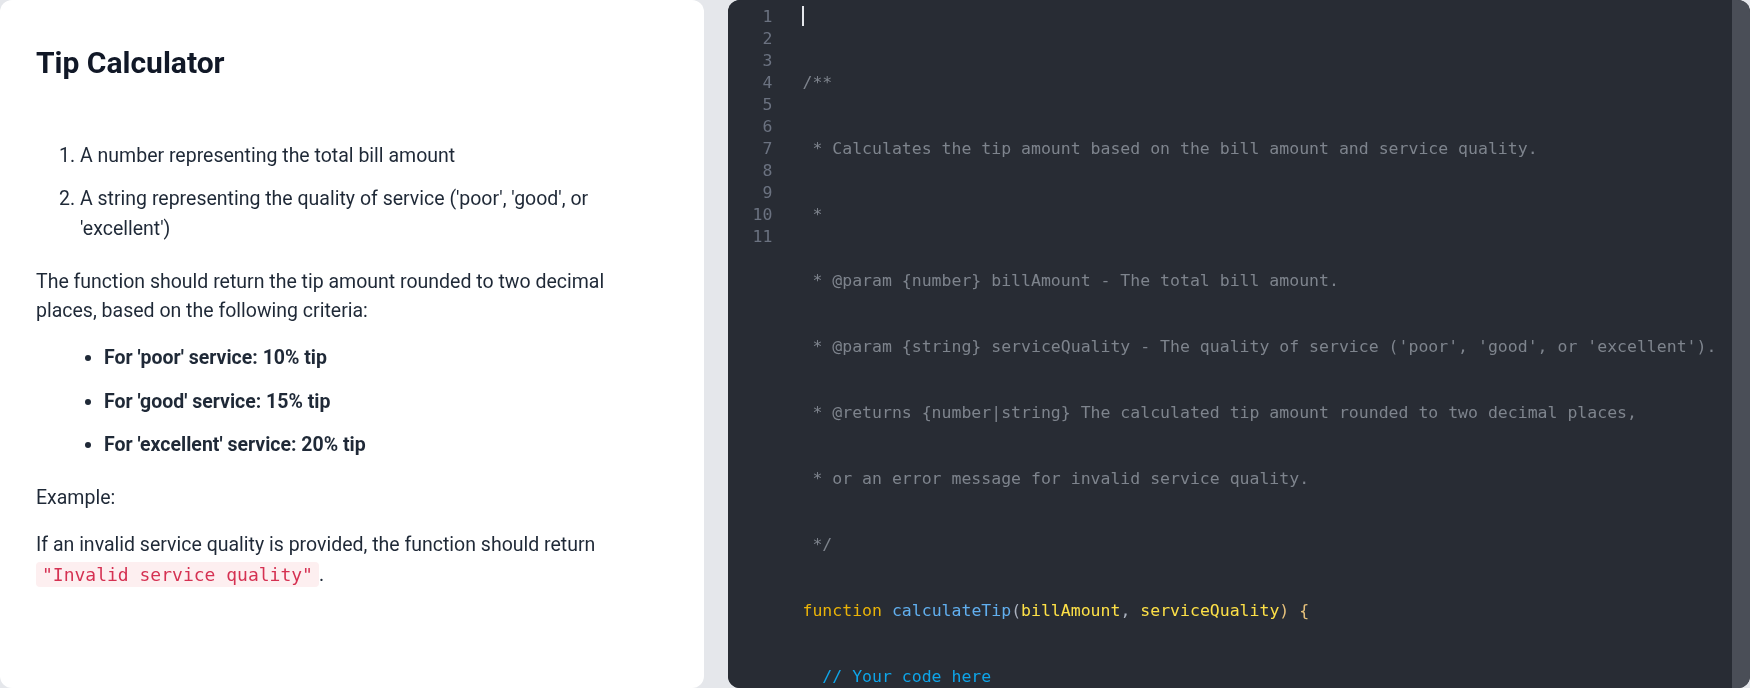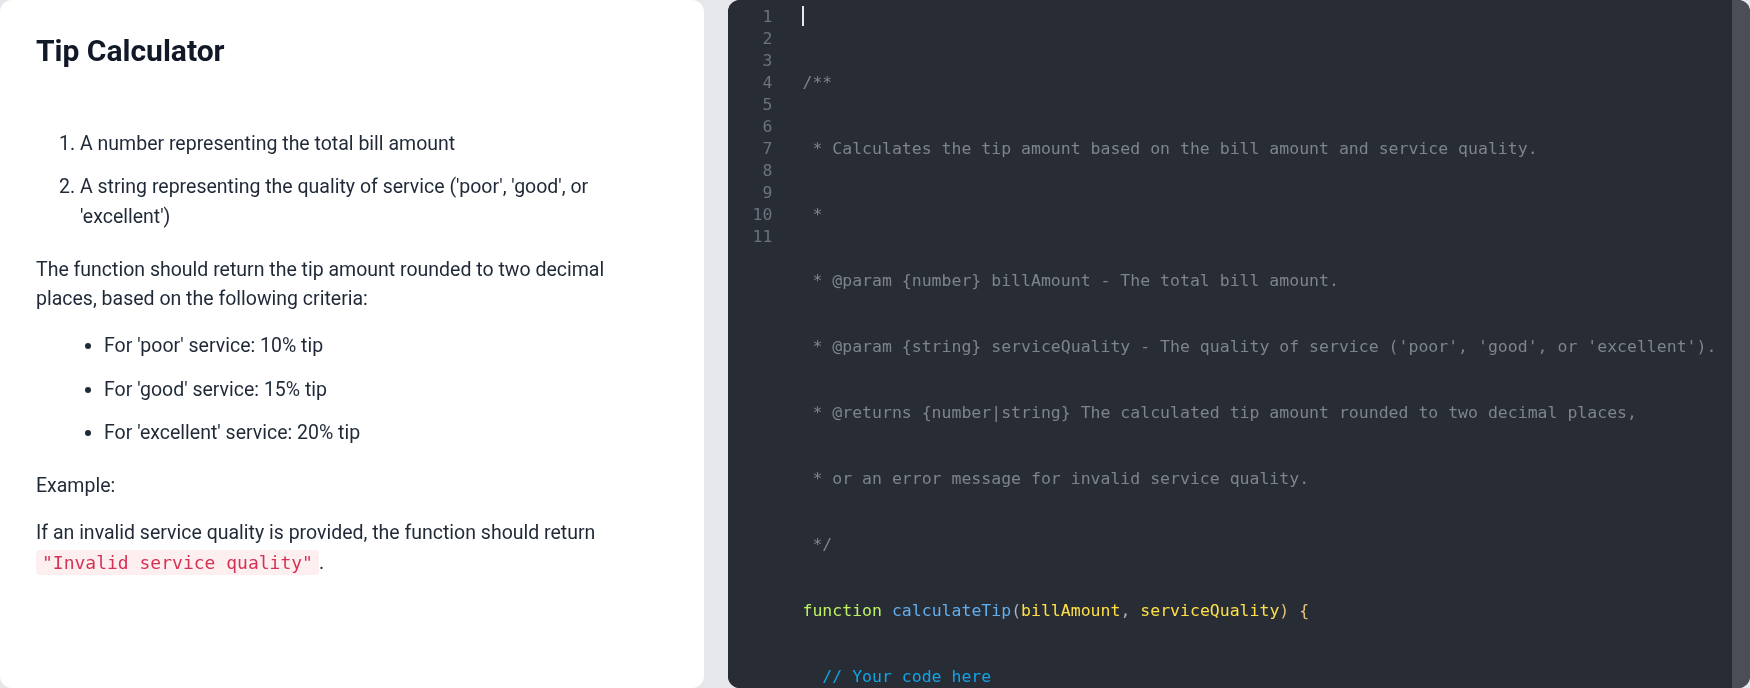--- a/index.html
+++ b/index.html
@@ -13,40 +13,41 @@
   width: 1750px;
   height: 688px;
   overflow: hidden;
 }
 .panel {
   background: #fff;
   border-radius: 12px;
   overflow: hidden;
 }
 .left-panel {
-  padding: 28px 36px 32px 36px;
+  padding: 40px 36px 32px 36px;
   color: #1f2937;
   line-height: 1.5;
   font-size: 19.5px;
   overflow-y: auto;
 }
 .left-panel h1 {
   font-size: 30px;
   font-weight: 700;
   margin-bottom: 56px;
   color: #111827;
 }
 .left-panel p { margin-bottom: 18px; }
 .left-panel ol {
   margin: 18px 0 24px 44px;
 }
 .left-panel ol li { margin-bottom: 14px; }
 .left-panel ul {
   margin: 18px 0 24px 68px;
   list-style-type: disc;
+  font-weight: bold;
 }
 .left-panel ul li { margin-bottom: 14px; }
 code.inline {
   font-family: "Menlo", "Consolas", monospace;
   background: #fdeff0;
   color: #d53152;
   padding: 2px 6px;
   border-radius: 4px;
   font-size: 18px;
 }
@@ -85,21 +86,21 @@
   display: inline-block;
   width: 2px;
   height: 20px;
   background: #e5e7eb;
   vertical-align: top;
   position: absolute;
   left: 20px;
   top: 6px;
 }
 .tok-comment   { color: #7e848d; font-style: normal; }
-.tok-keyword   { color: #bef264; text-align: center; }
+.tok-keyword   { color: #eab308; text-align: center; }
 .tok-funcname  { color: #61afef; }
 .tok-param     { color: #fde047; }
 .tok-punct     { color: #abb2bf; }
 .tok-brace     { color: #e5c07b; }
 .tok-linecmt   { color: #0ea5e9; }
 </style>
 </head>
 <body>
 
 <div class="panel left-panel">

